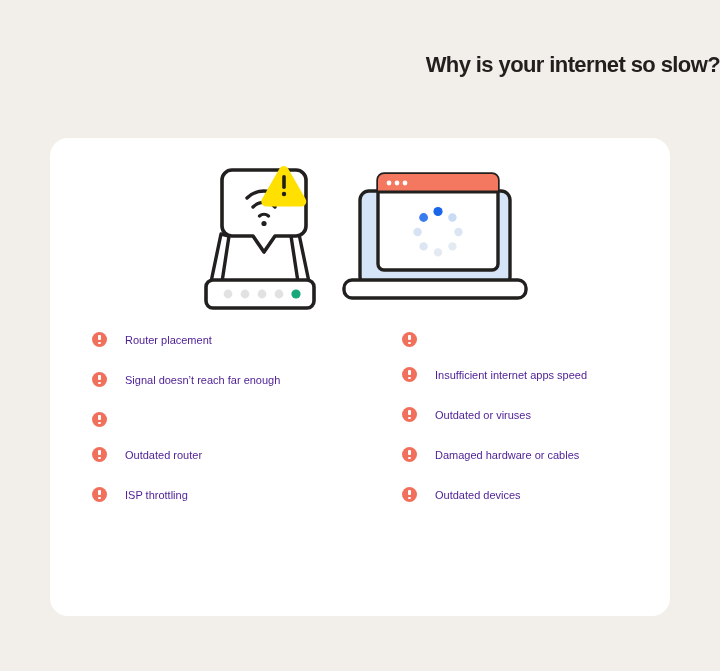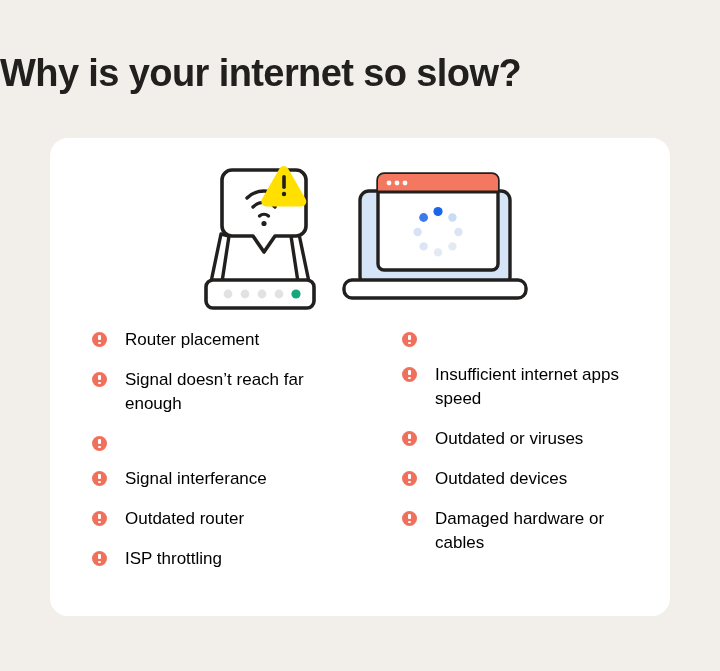--- a/index.html
+++ b/index.html
@@ -17,22 +17,22 @@
     position: relative;
     width: 720px;
     height: 671px;
     background: #F2EFEA;
   }
   .page-title {
     position: absolute;
     left: 0;
     top: 52px;
     width: 720px;
-    text-align: left;
-    font-size: 38px;
+    text-align: right;
+    font-size: 22px;
     font-weight: bold;
     color: #22201F;
     letter-spacing: -0.6px;
   }
   .card {
     position: absolute;
     left: 50px;
     top: 138px;
     width: 620px;
     height: 478px;
@@ -105,23 +105,23 @@
     content: "";
     position: absolute;
     left: 6.4px;
     top: 9.6px;
     width: 2.2px;
     height: 2.2px;
     background: #FFFFFF;
     border-radius: 50%;
   }
   .item-label {
-    font-size: 17px;
+    font-size: 11px;
     line-height: 24px;
-    color: #000000;
+    color: #4c1d95;
     max-width: 215px;
   }
 </style>
 </head>
 <body>
 
 <div class="page">
 
   <div class="page-title">Why is your internet so slow?</div>
 
@@ -198,24 +198,20 @@
         </div>
         <div class="list-item">
           <span class="bullet-icon"></span>
           <span class="item-label">Signal doesn’t reach far enough</span>
         </div>
         <div class="list-item">
           <span class="bullet-icon"></span>
         </div>
         <div class="list-item">
           <span class="bullet-icon"></span>
-          <span class="item-label">Signal interferance</span>
-        </div>
-        <div class="list-item">
-          <span class="bullet-icon"></span>
           <span class="item-label">Outdated router</span>
         </div>
         <div class="list-item">
           <span class="bullet-icon"></span>
           <span class="item-label">ISP throttling</span>
         </div>
       </div>
 
       <div class="list-col right">
         <div class="list-item">
@@ -224,23 +220,23 @@
         <div class="list-item">
           <span class="bullet-icon"></span>
           <span class="item-label">Insufficient internet apps speed</span>
         </div>
         <div class="list-item">
           <span class="bullet-icon"></span>
           <span class="item-label">Outdated or viruses</span>
         </div>
         <div class="list-item">
           <span class="bullet-icon"></span>
+          <span class="item-label">Damaged hardware or cables</span>
+        </div>
+        <div class="list-item">
+          <span class="bullet-icon"></span>
           <span class="item-label">Outdated devices</span>
-        </div>
-        <div class="list-item">
-          <span class="bullet-icon"></span>
-          <span class="item-label">Damaged hardware or cables</span>
         </div>
       </div>
 
     </div>
   </div>
 </div>
 
 </body></html>

